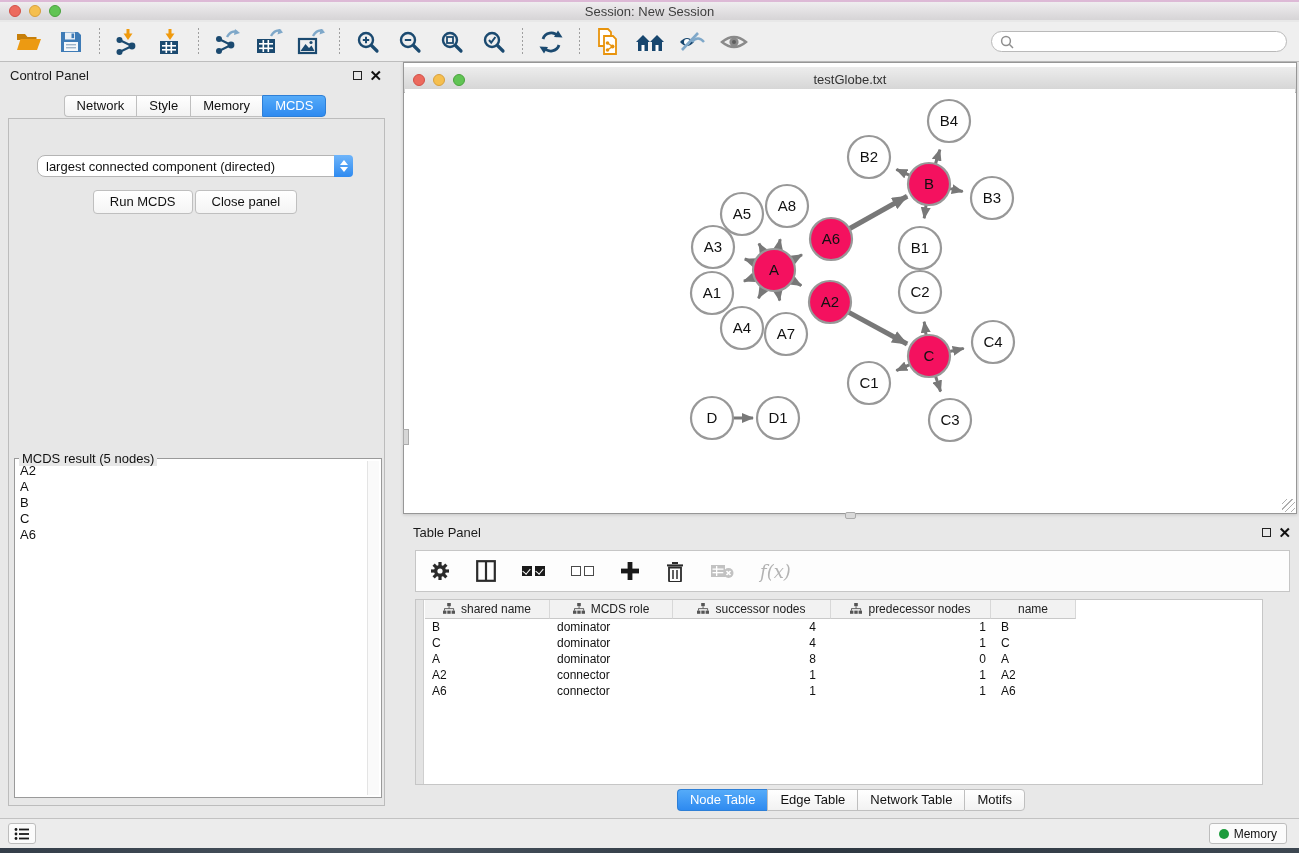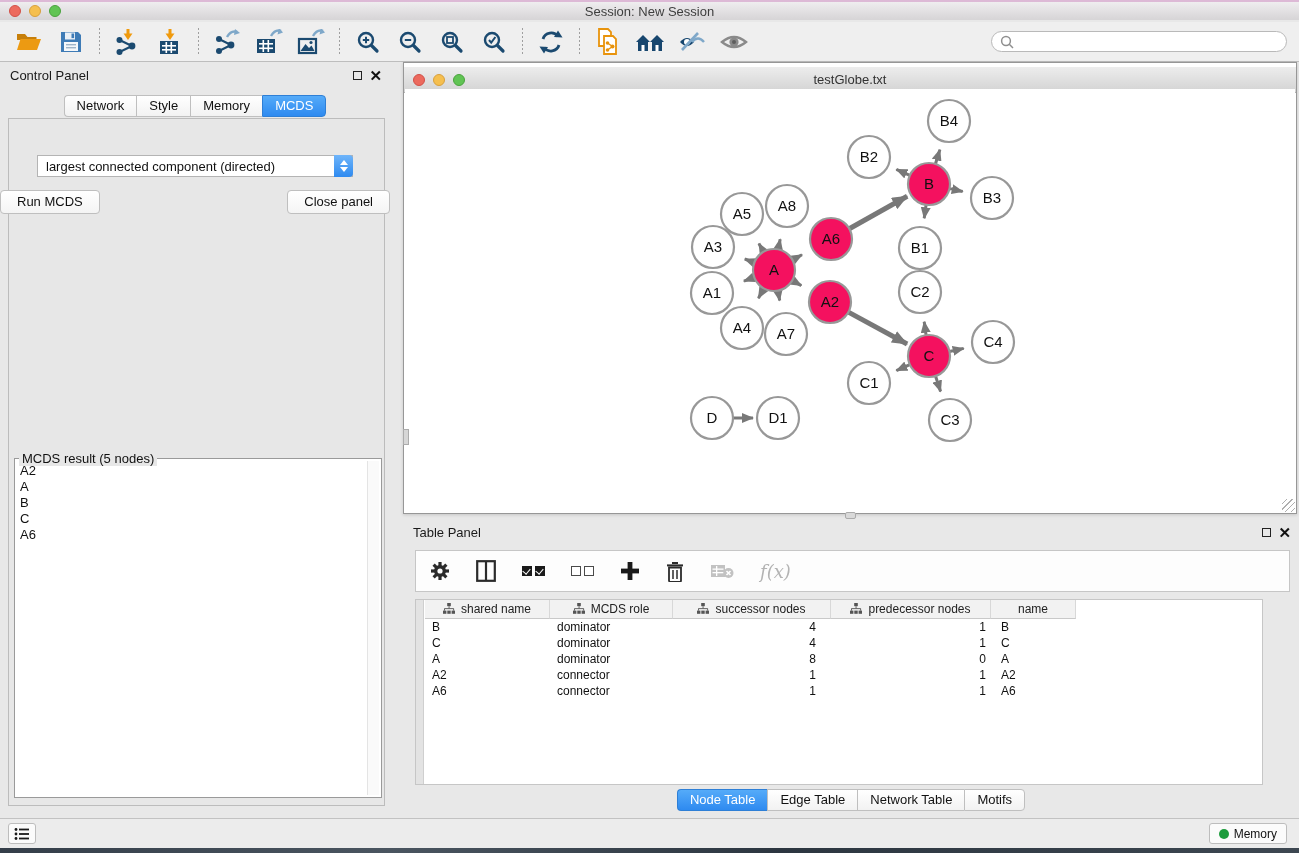--- a/index.html
+++ b/index.html
@@ -41,27 +41,27 @@
   #cp-tabs { position:absolute; top:33px; left:0; right:0; display:flex; justify-content:center; }
   .seg-tab { font-size:13px; color:#111; background:linear-gradient(#FFFFFF,#F2F2F2); border:1px solid #BFBFBF; border-right:none;
     padding:2px 12px 3px 12px; cursor:pointer; }
   .seg-tab:first-child { border-radius:4px 0 0 4px; }
   .seg-tab:last-child { border-radius:0 4px 4px 0; border-right:1px solid #BFBFBF; }
   .seg-tab.active { background:linear-gradient(#55ABF9,#2E8AF0); color:#fff; border-color:#2E7FD6; }
 
   #cp-box { position:absolute; left:8px; top:56px; width:377px; height:688px; background:#E7E7E7; border:1px solid #BCBCBC; }
   #opt-label { position:absolute; top:70px; left:0; right:0; text-align:center; font-size:13px; color:#111; }
   #opt-select { position:absolute; top:93px; left:50%; transform:translateX(-50%); width:316px; height:22px; background:#fff;
-    border:1px solid #B4B4B4; border-radius:0; display:flex; align-items:center; cursor:pointer; }
+    border:1px solid #B4B4B4; border-radius:8px; display:flex; align-items:center; cursor:pointer; }
   #opt-select .sel-text { flex:1; font-size:13px; color:#111; padding-left:8px; white-space:nowrap; overflow:hidden; }
   #opt-select .stepper { width:19px; height:22px; margin-right:-1px; border-radius:0 4px 4px 0;
     background:linear-gradient(#6FB5FA,#2E8AF0); display:flex; flex-direction:column; align-items:center; justify-content:center; gap:2px; }
   .tri-up { width:0;height:0;border-left:4px solid transparent;border-right:4px solid transparent;border-bottom:5px solid #fff; }
   .tri-down { width:0;height:0;border-left:4px solid transparent;border-right:4px solid transparent;border-top:5px solid #fff; }
-  #cp-buttons { position:absolute; top:128px; left:0; right:0; display:flex; justify-content:space-between; gap:2px; }
+  #cp-buttons { position:absolute; top:128px; left:0; right:0; display:flex; justify-content:center; gap:2px; }
   .mac-btn { font-size:13px; color:#111; background:linear-gradient(#FFFFFF,#F4F4F4); border:1px solid #BFBFBF; border-radius:4px;
     padding:3px 16px 4px 16px; cursor:pointer; font-family:"Liberation Sans",sans-serif; }
 
   #result-box { position:absolute; left:14px; top:396px; width:368px; height:340px; background:#fff;
     border:1px solid #9A9A9A; }
   #result-legend { position:absolute; top:-8px; left:4px; background:#E7E7E7; font-size:13px; color:#111; padding:0 3px; }
   #result-list { position:absolute; inset:4px 16px 2px 5px; font-size:13px; color:#111; line-height:16px; overflow:hidden; }
   #result-scroll { position:absolute; top:2px; right:2px; bottom:2px; width:12px; background:#FAFAFA; border-left:1px solid #E4E4E4; }
 
   

